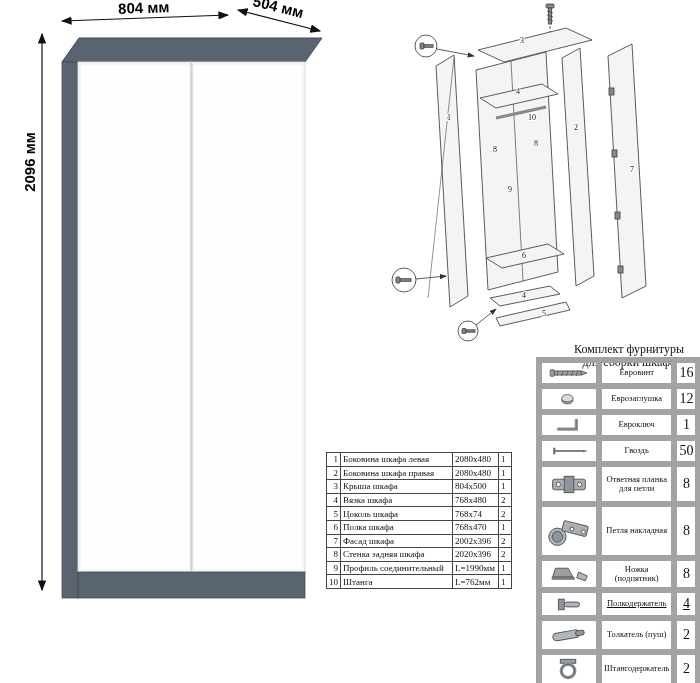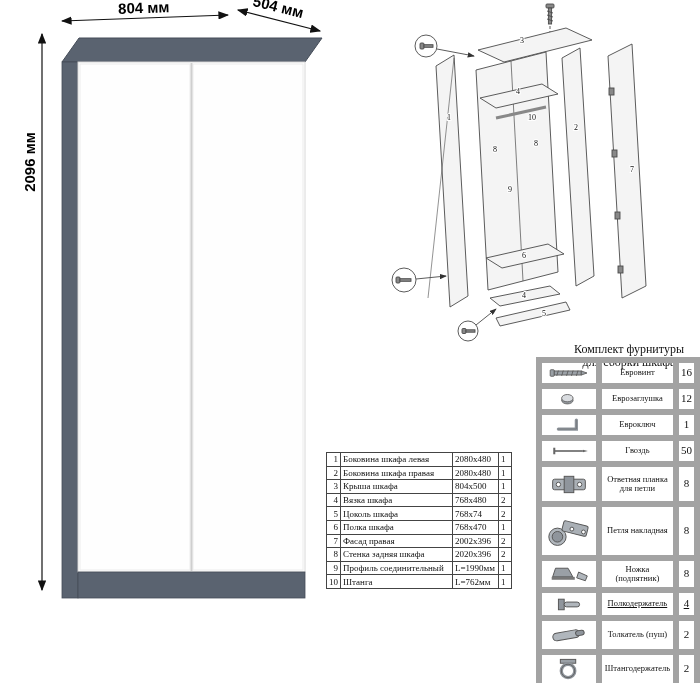--- a/index.html
+++ b/index.html
@@ -23,21 +23,21 @@
   .parts-table td.size { width:46px; }
   .parts-table td.qty  { width:13px; }
 
   .hw-title { position:absolute; left:548px; top:331px; width:162px; text-align:center;
               font-size:12px; line-height:12.5px;margin-top:12px; }
 
   .hw-table { position:absolute; left:536px; top:357px; font-size:8.5px; }
   .hw-table td { border:6px solid #a3a3a3; text-align:center; vertical-align:middle; padding:1px 2px; line-height:9.5px; }
   .hw-table td.icon-cell { width:54px; }
   .hw-table td.name-cell { width:84px; }
-  .hw-table td.qty-cell  { width:22px; font-size:11px; }
+  .hw-table td.qty-cell  { width:22px; font-size:14px; }
   .hw-table tr.h20 td { height:20px; }
   .hw-table tr.h38 td { height:38px; }
   .hw-table tr.h52 td { height:52px; }
   .hw-table tr.h30 td { height:30px; }
   .hw-table tr.h26 td { height:26px;text-decoration:underline; }
   .hw-table tr.h32 td { height:32px; }
   .hw-icon { display:block; margin:0 auto; }
 </style>
 </head>
 <body>
@@ -176,21 +176,21 @@
         <td class="qty">2</td>
       </tr>
       <tr>
         <td class="num">6</td>
         <td class="name">Полка шкафа</td>
         <td class="size">768x470</td>
         <td class="qty">1</td>
       </tr>
       <tr>
         <td class="num">7</td>
-        <td class="name">Фасад правая</td>
+        <td class="name">Фасад шкафа</td>
         <td class="size">2002x396</td>
         <td class="qty">2</td>
       </tr>
       <tr>
         <td class="num">8</td>
         <td class="name">Стенка задняя шкафа</td>
         <td class="size">2020x396</td>
         <td class="qty">2</td>
       </tr>
       <tr>

